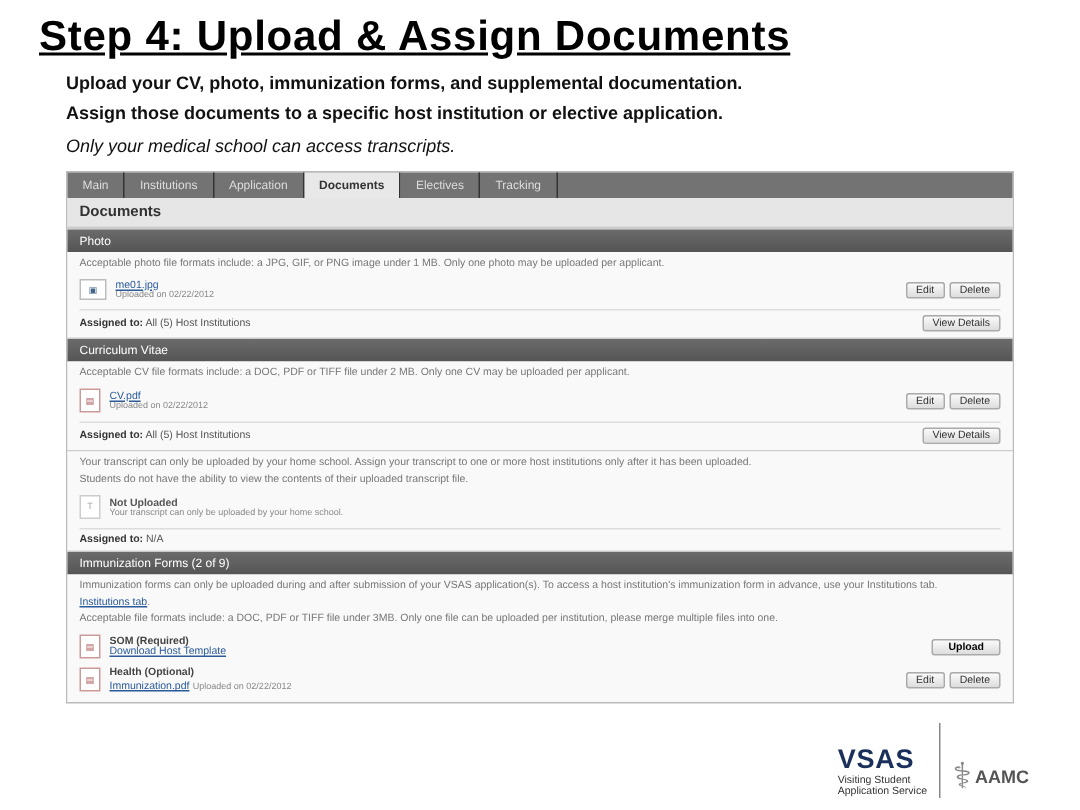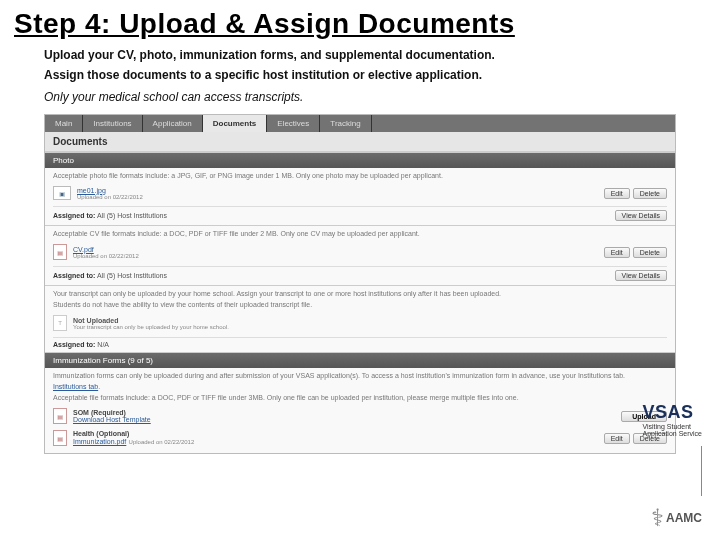--- a/index.html
+++ b/index.html
@@ -1,17 +1,17 @@
 <!DOCTYPE html>
 <html><head>
 <meta charset="utf-8">
 <style>
   * { box-sizing: border-box; margin: 0; padding: 0; }
   body { width: 720px; height: 540px; font-family: Arial, sans-serif; background: #fff; overflow: hidden; position: relative; }
-  .title { font-size: 28px; font-weight: 900; color: #000; text-decoration: underline; padding: 8px 14px 6px; letter-spacing: 0.5px; }
+  .title { font-size: 28px; font-weight: 900; color: #000; text-decoration: underline; padding: 8px 26px 6px; letter-spacing: 0.5px; }
   .intro { padding: 2px 44px 4px; font-size: 12px; font-weight: 700; color: #111; }
   .intro-note { padding: 4px 44px 6px; font-size: 12px; font-style: italic; color: #111; }
   .app { margin: 4px 44px 0; border: 1px solid #bbb; font-size: 8px; }
   .tabs { display: flex; background: #737373; }
   .tab { padding: 4px 10px; color: #ddd; font-size: 8px; border-right: 1px solid #333; cursor: pointer; }
   .tab.active { background: #e8e8e8; color: #333; font-weight: 700; }
   .page-header { background: #e6e6e6; border-bottom: 1px solid #ccc; padding: 4px 8px; font-weight: 700; font-size: 10px; color: #333; }
   .section { border-top: 1px solid #ccc; }
   .section-hd { background: linear-gradient(#6b6b6b,#555); color: #fff; font-size: 8px; font-weight: 400; padding: 3px 8px; }
   .section-body { padding: 4px 8px; background: #f9f9f9; }
@@ -21,21 +21,21 @@
   .thumb-doc { width: 14px; height: 16px; background: #fff; border: 1px solid #c99; display:flex; align-items:center; justify-content:center; font-size:6px; color:#a55; }
   .fileinfo { flex: 1; }
   .fname { color: #2a5a9a; text-decoration: underline; font-size: 7px; }
   .fmeta { color: #888; font-size: 6px; }
   .btns { display: flex; gap: 3px; }
   .btn { background: linear-gradient(#fafafa,#ddd); border: 1px solid #aaa; border-radius: 2px; padding: 1px 6px; font-size: 7px; color: #333; cursor: pointer; }
   .assigned-row { display: flex; align-items: center; justify-content: space-between; border-top: 1px solid #ddd; margin-top: 3px; padding-top: 3px; }
   .assigned { font-size: 7px; color: #555; }
   .assigned b { color: #333; }
   .uploadbtn { background: linear-gradient(#fafafa,#ddd); border: 1px solid #aaa; border-radius: 2px; padding: 1px 10px; font-size: 7px; font-weight:700; }
-  .logo-area { position: absolute; right: 18px; bottom: 8px; display: flex; align-items: flex-end; gap: 8px; flex-direction: column; }
+  .logo-area { position: absolute; right: 34px; bottom: 8px; display: flex; align-items: flex-end; gap: 8px; }
   .divider { width: 1px; height: 50px; background: #888; }
   .vsas { text-align: left; }
   .vsas-big { font-size: 18px; font-weight: 900; color: #1a2f5a; letter-spacing: 0.5px; }
   .vsas-sm { font-size: 7px; color: #333; line-height: 1.1; }
   .aamc { display: flex; align-items: center; gap: 2px; }
   .aamc-icon { font-size: 24px; color: #888; }
   .aamc-txt { font-size: 12px; font-weight: 700; color: #555; }
 </style>
 </head>
 <body>
@@ -72,20 +72,21 @@
         </div>
       </div>
       <div class="assigned-row">
         <div class="assigned"><b>Assigned to:</b> <span>All (5) Host Institutions</span></div>
         <div class="btn">View Details</div>
       </div>
     </div>
   </div>
 
   <div class="section">
+    <div class="section-hd">Curriculum Vitae</div>
     <div class="section-body">
       <div class="note">Acceptable CV file formats include: a DOC, PDF or TIFF file under 2 MB. Only one CV may be uploaded per applicant.</div>
       <div class="filerow">
         <div class="thumb-doc">▤</div>
         <div class="fileinfo">
           <div class="fname">CV.pdf</div>
           <div class="fmeta">Uploaded on 02/22/2012</div>
         </div>
         <div class="btns">
           <div class="btn">Edit</div>
@@ -110,21 +111,21 @@
           <div class="fmeta">Your transcript can only be uploaded by your home school.</div>
         </div>
       </div>
       <div class="assigned-row">
         <div class="assigned"><b>Assigned to:</b> <span>N/A</span></div>
       </div>
     </div>
   </div>
 
   <div class="section">
-    <div class="section-hd">Immunization Forms (9 of 5)</div>
+    <div class="section-hd">Immunization Forms (2 of 9)</div>
     <div class="section-body">
       <div class="note"><span>Immunization forms can only be uploaded during and after submission of your VSAS application(s). To access a host institution's immunization form in advance, use your Institutions tab.</span></div>
       <div class="note"><span class="fname" style="font-size:7px">Institutions tab</span>.</div>
       <div class="note">Acceptable file formats include: a DOC, PDF or TIFF file under 3MB. Only one file can be uploaded per institution, please merge multiple files into one.</div>
       <div class="filerow">
         <div class="thumb-doc">▤</div>
         <div class="fileinfo">
           <div style="font-size:7px;color:#444;font-weight:700">SOM (Required)</div>
           <div class="fname">Download Host Template</div>
         </div>

